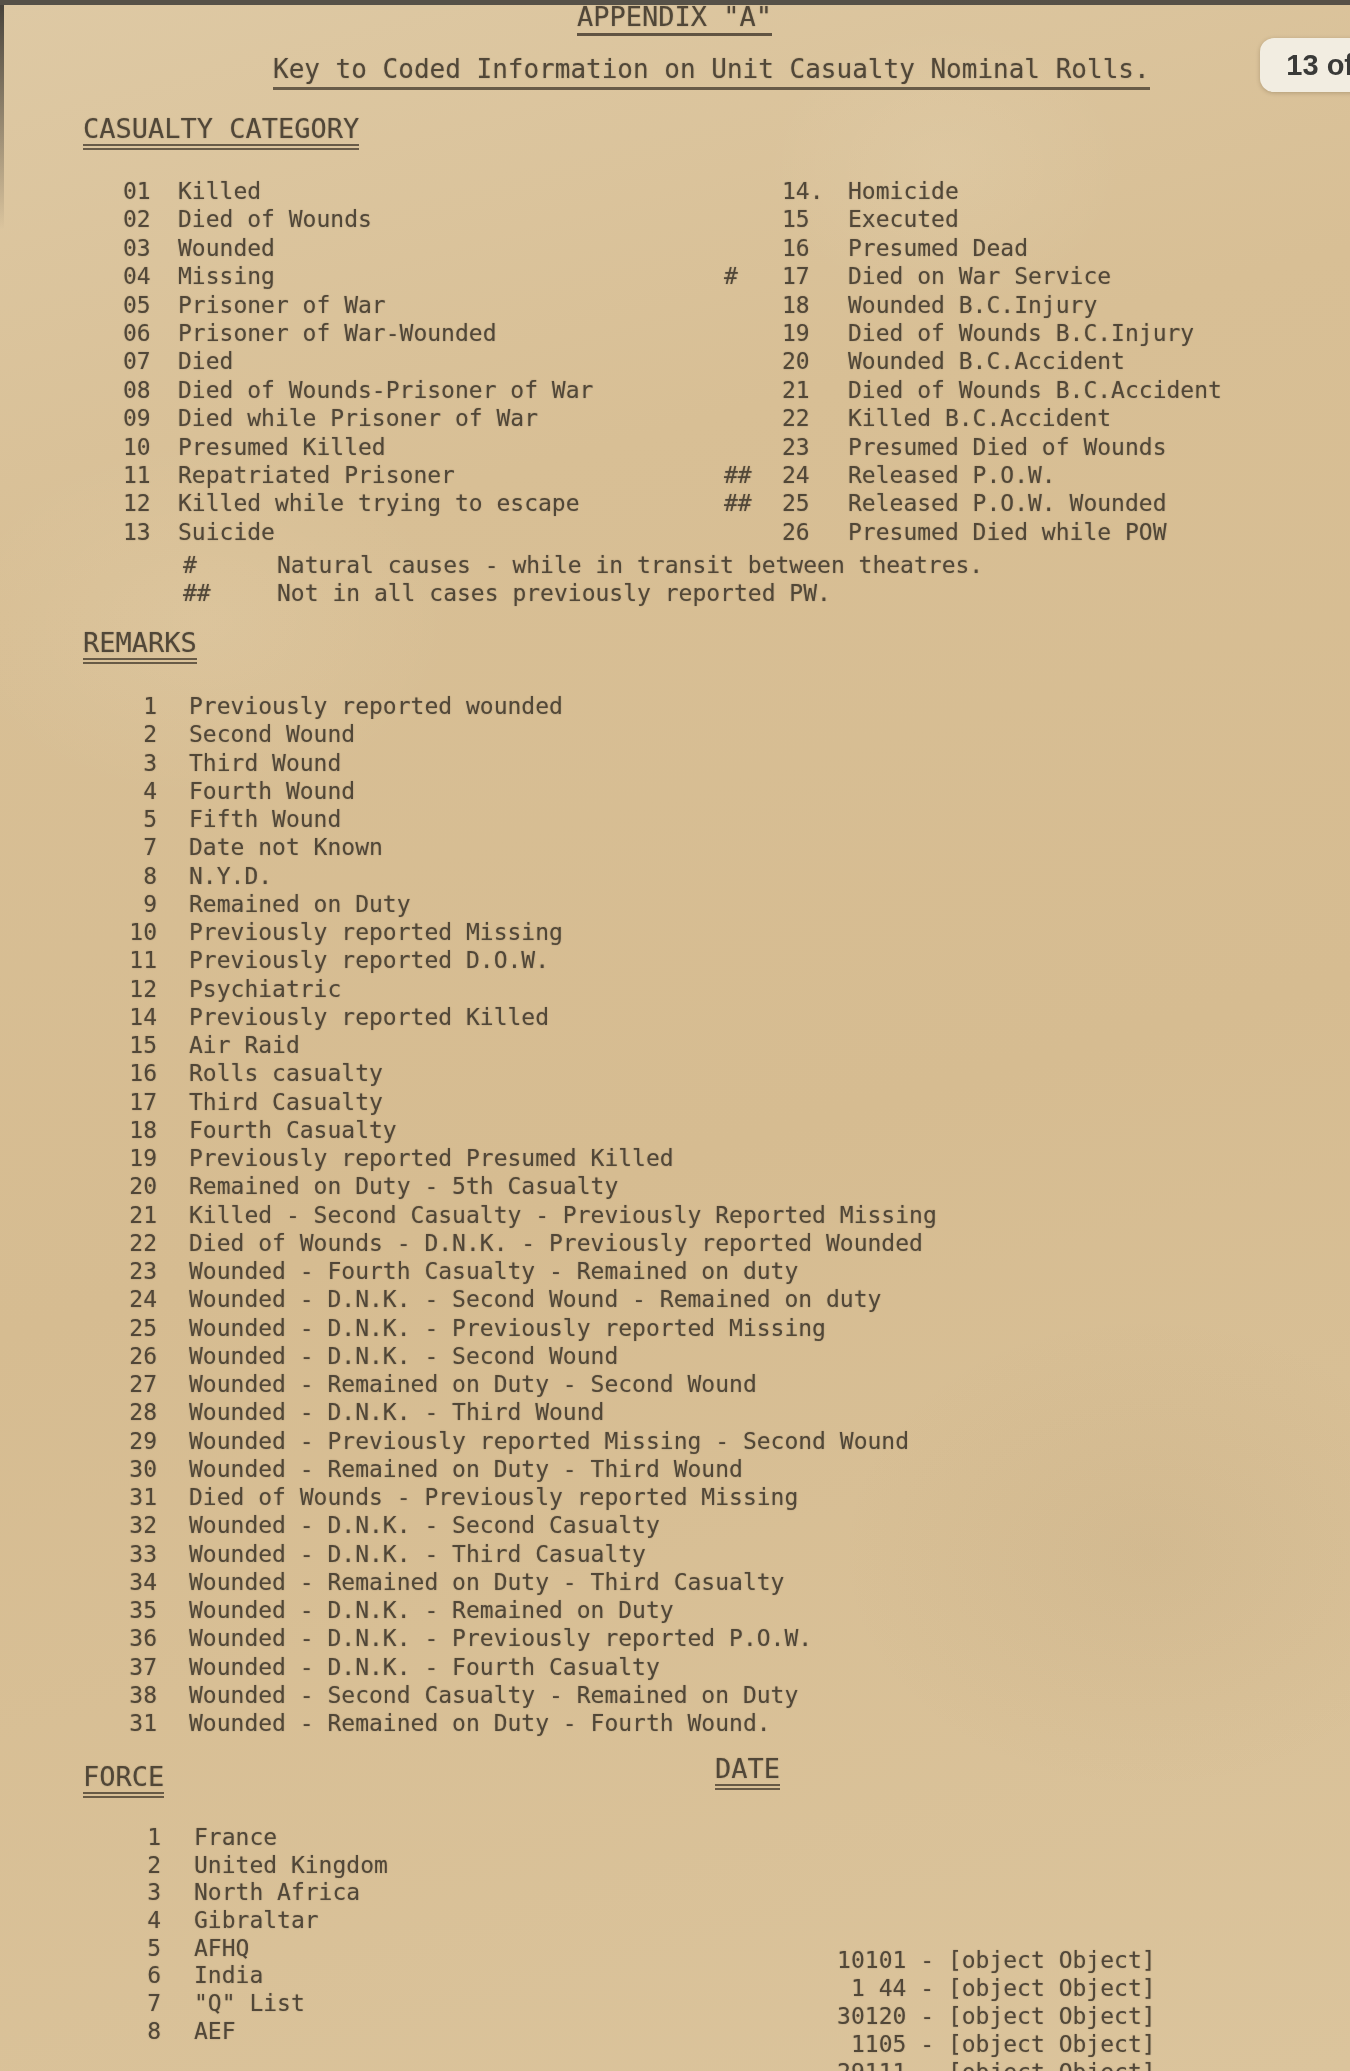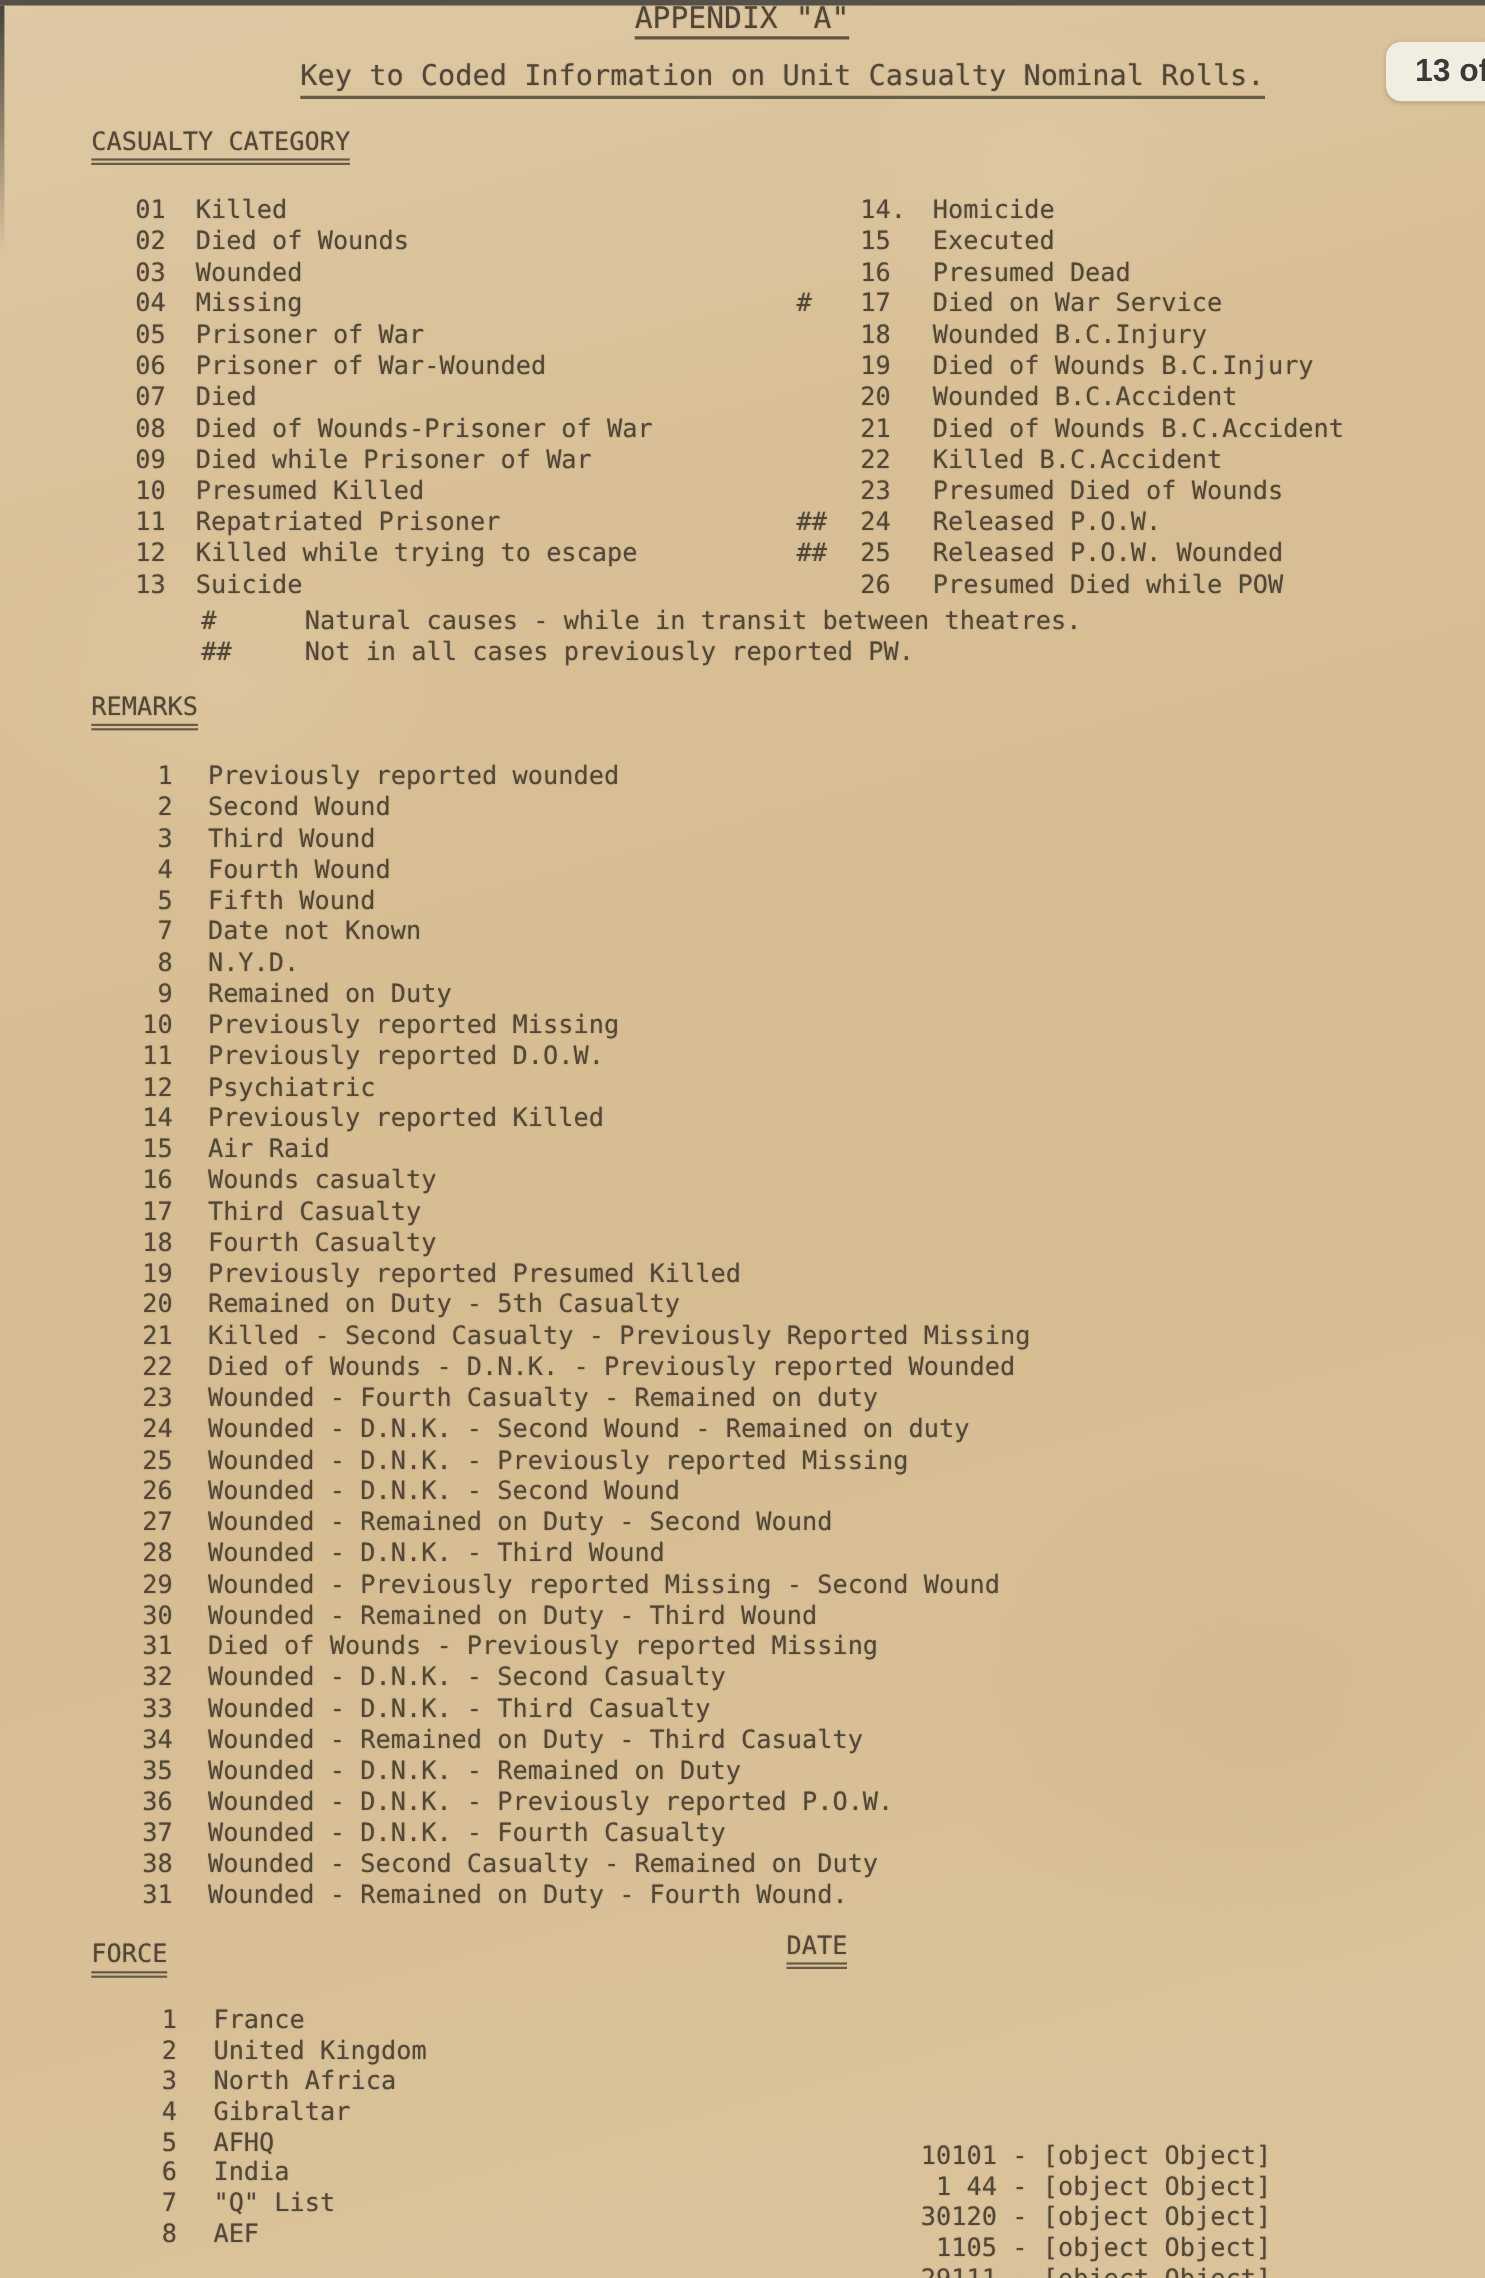--- a/index.html
+++ b/index.html
@@ -27,21 +27,21 @@
   .title{ top:2px; left:577px; font-size:27px; line-height:30px;
     border-bottom:3px solid rgba(52,44,34,.8); padding-bottom:1px; }
   .subtitle{ top:54px; left:273px; font-size:26px; line-height:30px;
     border-bottom:3px solid rgba(52,44,34,.75); padding-bottom:3px; }
 
   .badge{ position:absolute; top:38px; right:-30px; height:54px; line-height:54px;
     padding:0 26px; background:var(--badge-bg); color:var(--badge-text);
     border-radius:14px; font-family:"Liberation Sans", sans-serif; font-weight:bold;
     font-size:29px; box-shadow:0 1px 4px rgba(60,45,20,.25); white-space:pre;}
 
-  .heading{ font-size:23px; line-height:26px;
+  .heading{ font-size:27px; line-height:26px;
     border-bottom:6px double rgba(52,44,34,.75); padding-bottom:2px; }
   .h-cas{ top:116px; left:83px; }
   .h-rem{ top:630px; left:83px; }
   .h-force{ top:1764px; left:83px; }
   .h-date{ top:1756px; left:715px; }
 
   .rows{ position:absolute; left:0; width:1118px; font-size:23px; }
   .rows-cas{ top:178px; }
   .rows-foot{ top:552px; }
   .rows-rem{ top:693px; }
@@ -260,21 +260,21 @@
       <span class="r-label">Previously reported Killed</span>
     </div>
 
     <div class="row r-row">
       <span class="r-num">15</span>
       <span class="r-label">Air Raid</span>
     </div>
 
     <div class="row r-row">
       <span class="r-num">16</span>
-      <span class="r-label">Wounds casualty</span>
+      <span class="r-label">Rolls casualty</span>
     </div>
 
     <div class="row r-row">
       <span class="r-num">17</span>
       <span class="r-label">Third Casualty</span>
     </div>
 
     <div class="row r-row">
       <span class="r-num">18</span>
       <span class="r-label">Fourth Casualty</span>

